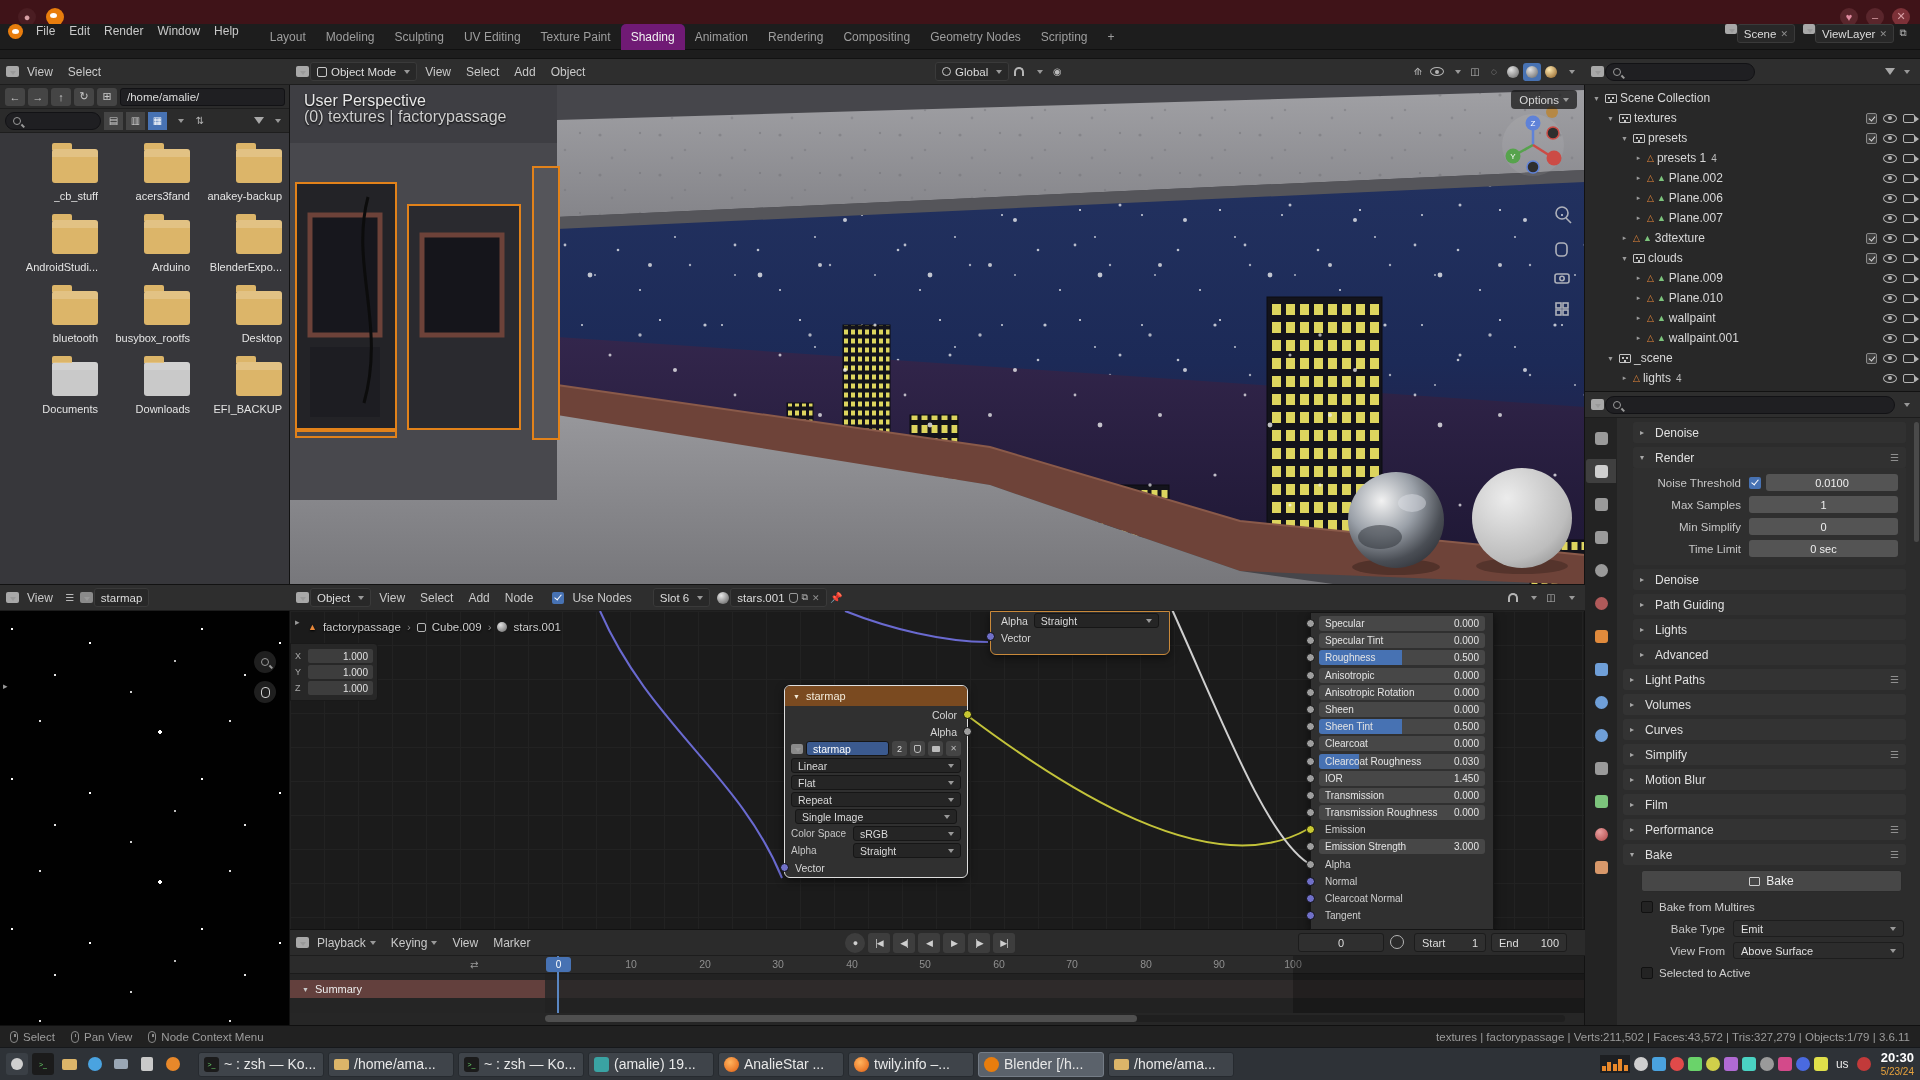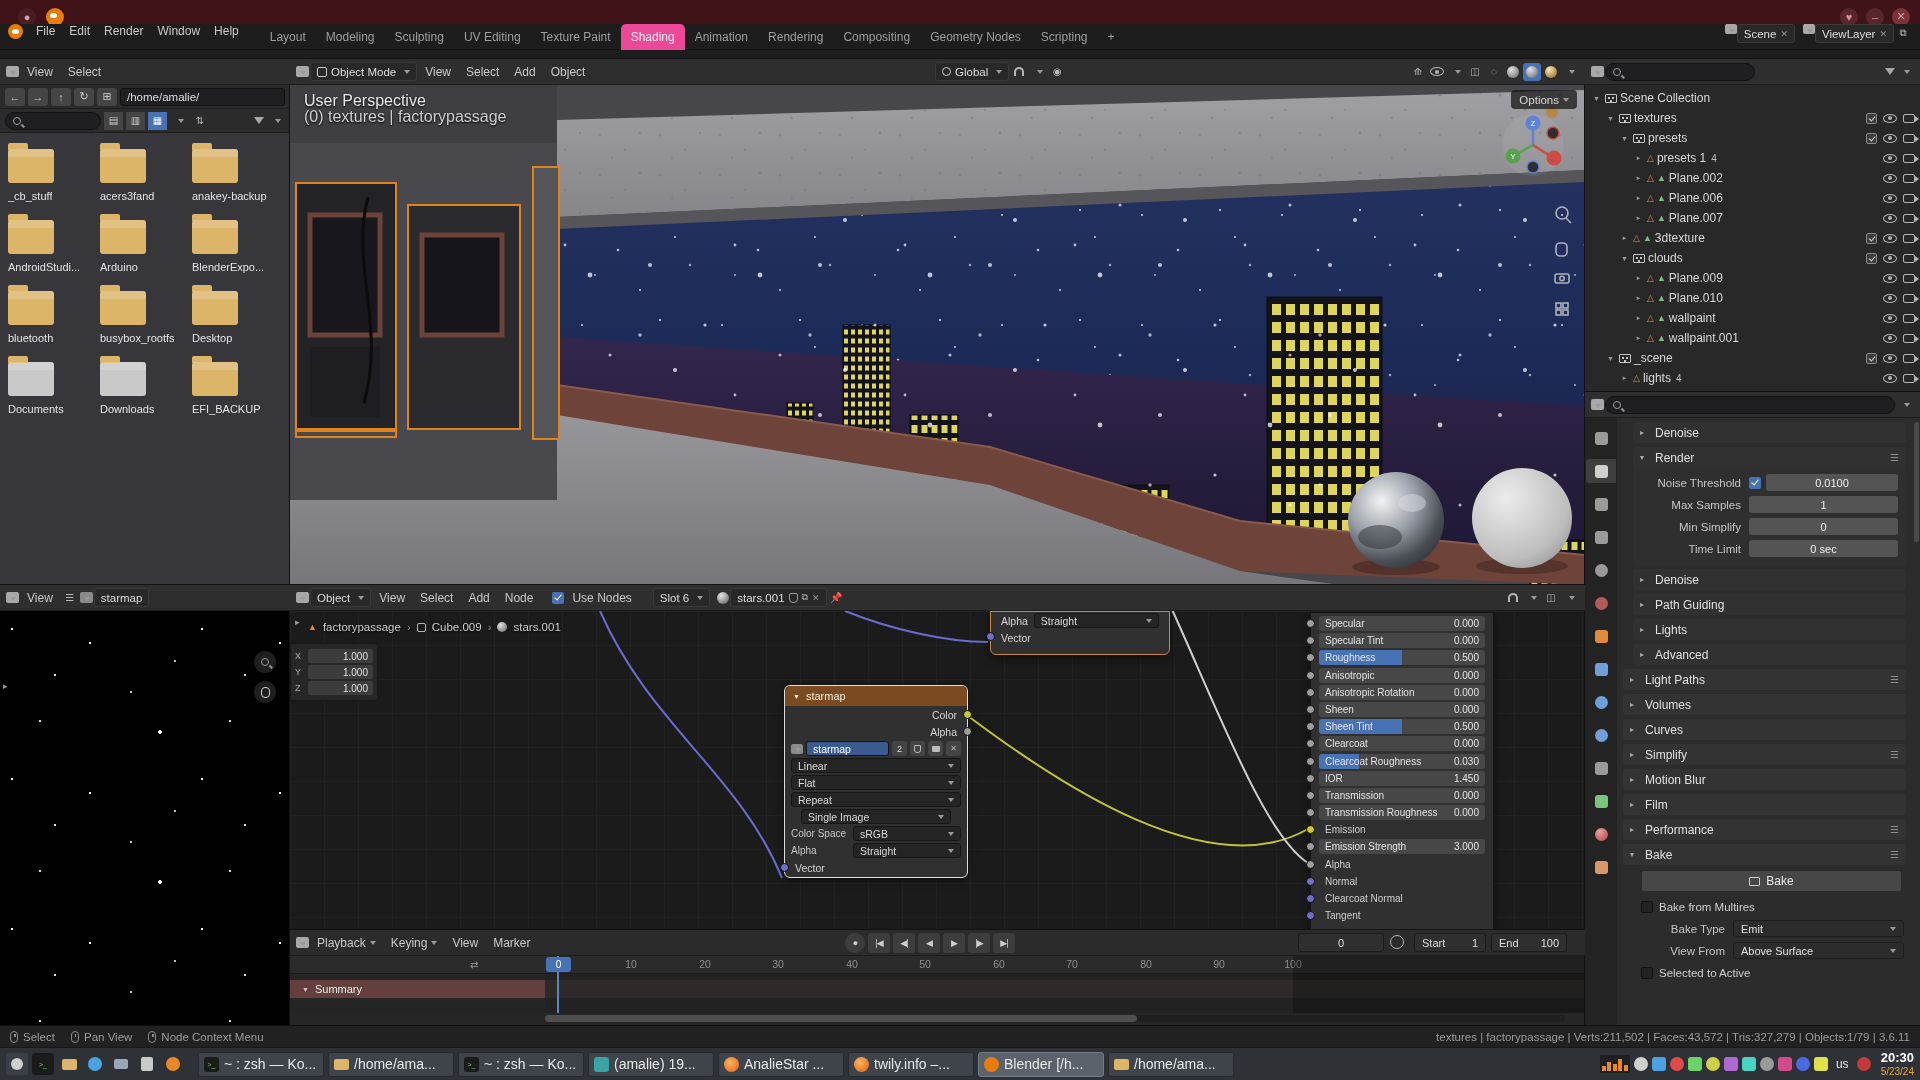--- a/index.html
+++ b/index.html
@@ -32,31 +32,31 @@
 .sphi{width:12px;height:12px;border-radius:50%;background:radial-gradient(circle at 35% 30%,#e2e2e2,#636363);display:inline-block}
 
 #titlebar{left:0;top:0;width:1920px;height:33px;background:#3f1318;display:flex;align-items:center;padding:0 10px}
 #titlebar .wt{position:absolute;left:0;right:0;text-align:center;color:#d89499;font-size:13px}
 .wbtn{width:18px;height:18px;border-radius:50%;background:#5a262c;color:#d8a0a5;font-size:11px;display:flex;align-items:center;justify-content:center;margin-left:8px}
 .blogo{width:18px;height:18px;border-radius:50%;background:#e87d0d;position:relative}
 .blogo::after{content:"";position:absolute;left:4px;top:5px;width:7px;height:5px;background:#fff;border-radius:50%}
 
 #topbar{left:0;top:24px;width:1920px;height:26px;background:#1d1d1d;display:flex;padding:0 8px;border-bottom:1px solid #101010}
 .wtab{padding:0 10px;height:26px;display:flex;align-items:center;color:#9e9e9e;font-size:12px;white-space:nowrap}
-.wtab.active{background:#ec4899;color:#f0f0f0;border-radius:5px 5px 0 0}
+.wtab.active{background:#701a75;color:#f0f0f0;border-radius:5px 5px 0 0}
 
 #fb{left:0;top:59px;width:290px;height:526px;background:#37373b}
 #fb .tbar{height:24px;background:#2b2b2b;display:flex;align-items:center;gap:3px;padding:0 5px;border-bottom:1px solid #1e1e1e}
 .navb{width:20px;height:18px;background:#454545;border-radius:3px;color:#c9c9c9;font-size:11px;display:flex;align-items:center;justify-content:center}
 .pathf{flex:1;height:18px;background:#1f1f22;border:1px solid #121215;border-radius:3px;display:flex;align-items:center;padding:0 6px;color:#dedede;font-size:11.5px}
 .srchf{height:18px;background:#1f1f22;border:1px solid #121215;border-radius:9px;display:flex;align-items:center;gap:5px;padding:0 7px;color:#9a9a9a}
 .dispb{width:19px;height:18px;background:#454545;display:flex;align-items:center;justify-content:center;color:#cfcfcf;font-size:10px}
 .dispb.active{background:#4772b3;color:#fff}
 #fb .grid{display:grid;grid-template-columns:repeat(3,1fr);gap:18px 2px;padding:16px 8px}
-.fcell{display:flex;flex-direction:column;align-items:flex-start;gap:7px}
+.fcell{display:flex;flex-direction:column;align-items:flex-end;gap:7px}
 .ficon{width:46px;height:34px;background:#dcb569;border-radius:3px;position:relative}
 .ficon::before{content:"";position:absolute;top:-6px;left:0;width:20px;height:7px;background:#dcb569;border-radius:2px 2px 0 0}
 .ficon::after{content:"";position:absolute;left:0;right:0;top:0;height:8px;background:rgba(255,255,255,.18);border-radius:3px 3px 0 0}
 .flabel{font-size:11px;color:#e4e4e4;max-width:88px;overflow:hidden;white-space:nowrap}
 
 #vp{left:290px;top:59px;width:1295px;height:526px;background:#3c3c40}
 #vp svg{position:absolute;left:0;top:26px}
 .vover{position:absolute;font-size:16px;color:#e8e8e8;text-shadow:0 1px 2px #000;z-index:4}
 .optpill{position:absolute;right:8px;top:31px;z-index:4;background:rgba(24,24,24,.75);border-radius:4px;height:19px;display:flex;align-items:center;padding:0 8px;color:#d8d8d8;font-size:11.5px}
 
@@ -606,21 +606,21 @@
             <span>Flat</span>
             <span class="spc"></span>
           </span>
         </div>
       <div class="nrow" style="padding:0 6px">
           <span class="nfield car">
             <span>Repeat</span>
             <span class="spc"></span>
           </span>
         </div>
-      <div class="nrow" style="padding:0 16px">
+      <div class="nrow" style="padding:0 10px">
           <span class="nfield car">
             <span>Single Image</span>
             <span class="spc"></span>
           </span>
         </div>
       <div class="nrow" style="padding:0 6px;gap:4px">
           <span style="font-size:10px;color:#c6c6c6;flex:0 0 58px">Color Space</span>
           <span class="nfield car">
             <span>sRGB</span>
             <span class="spc"></span>

